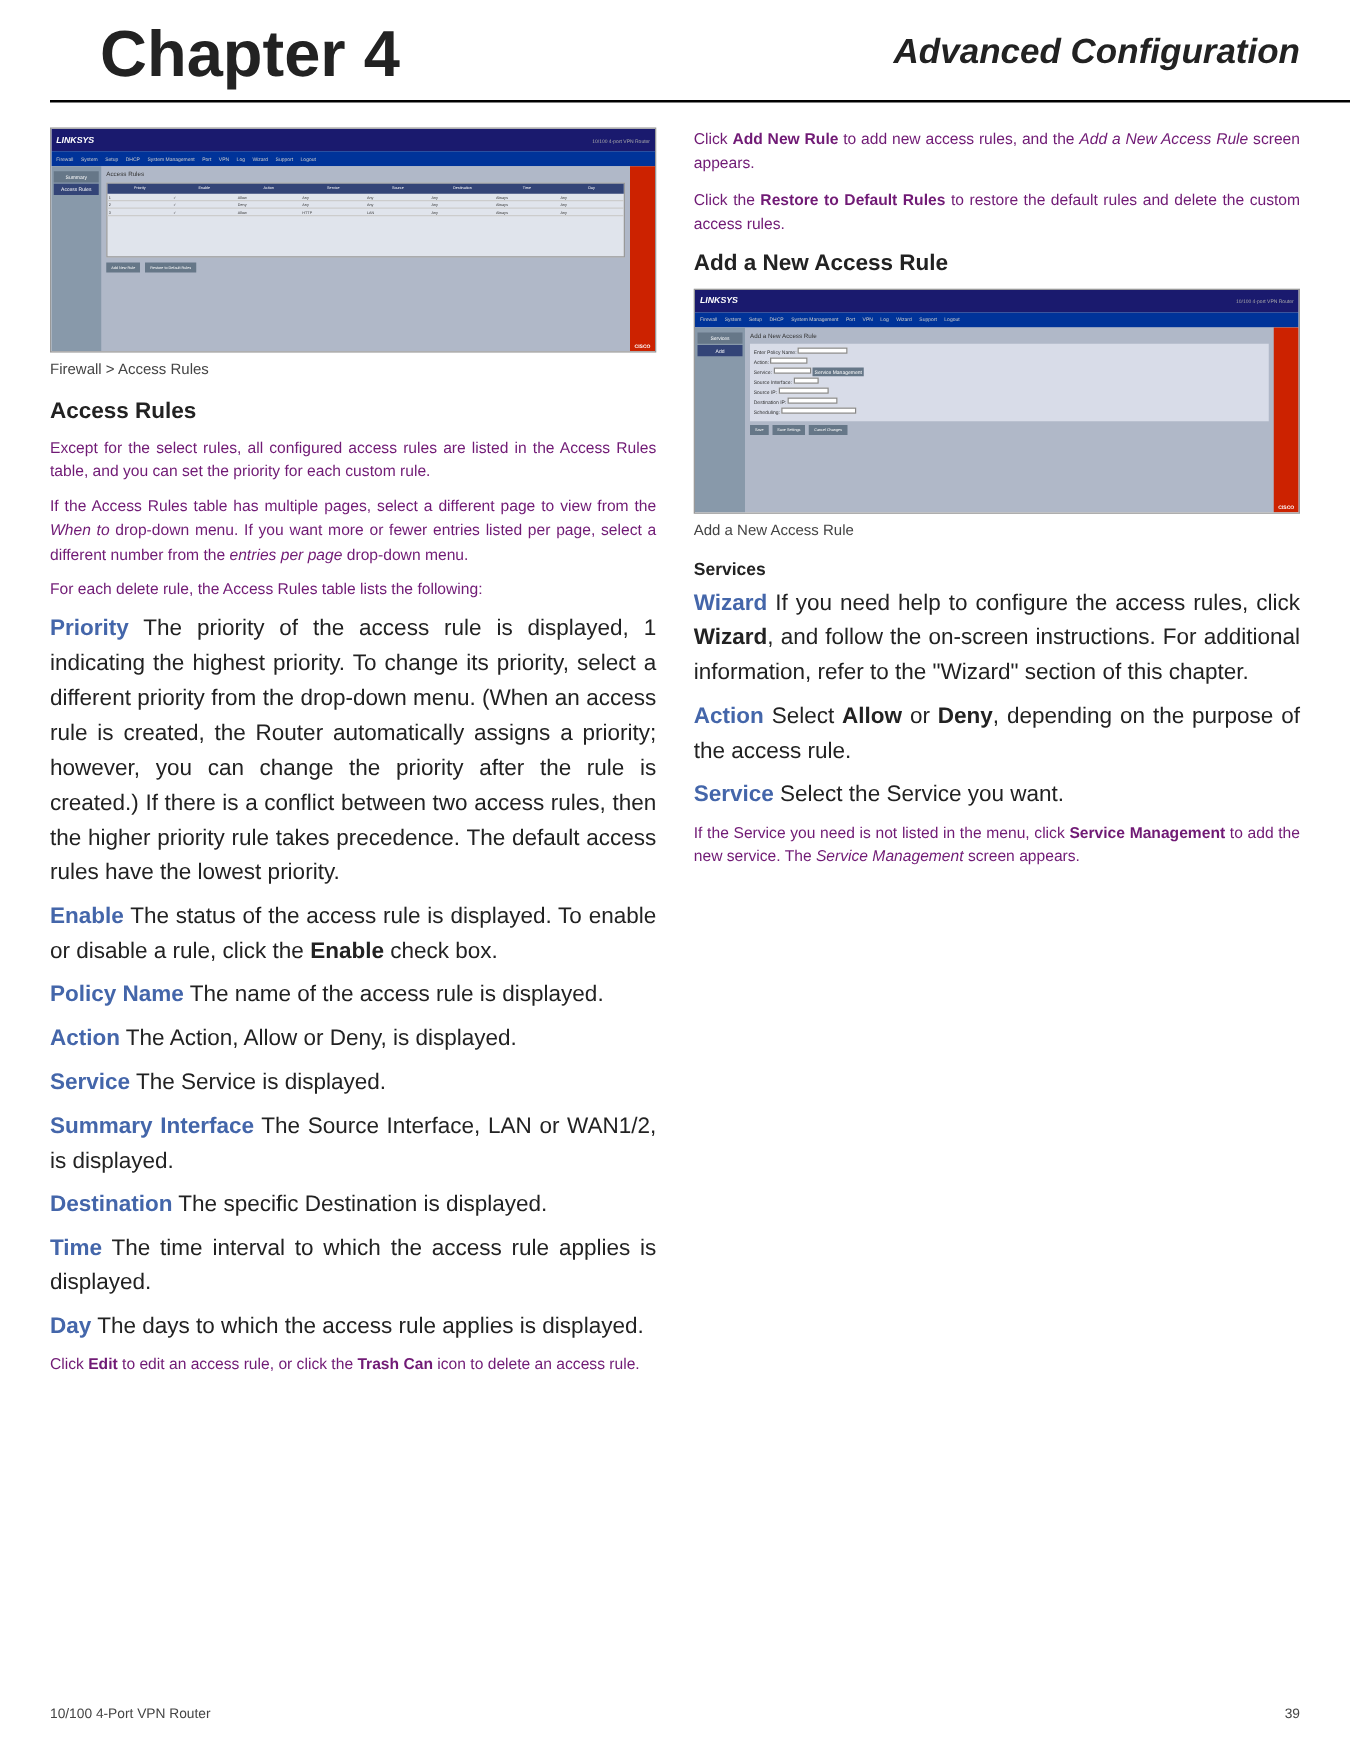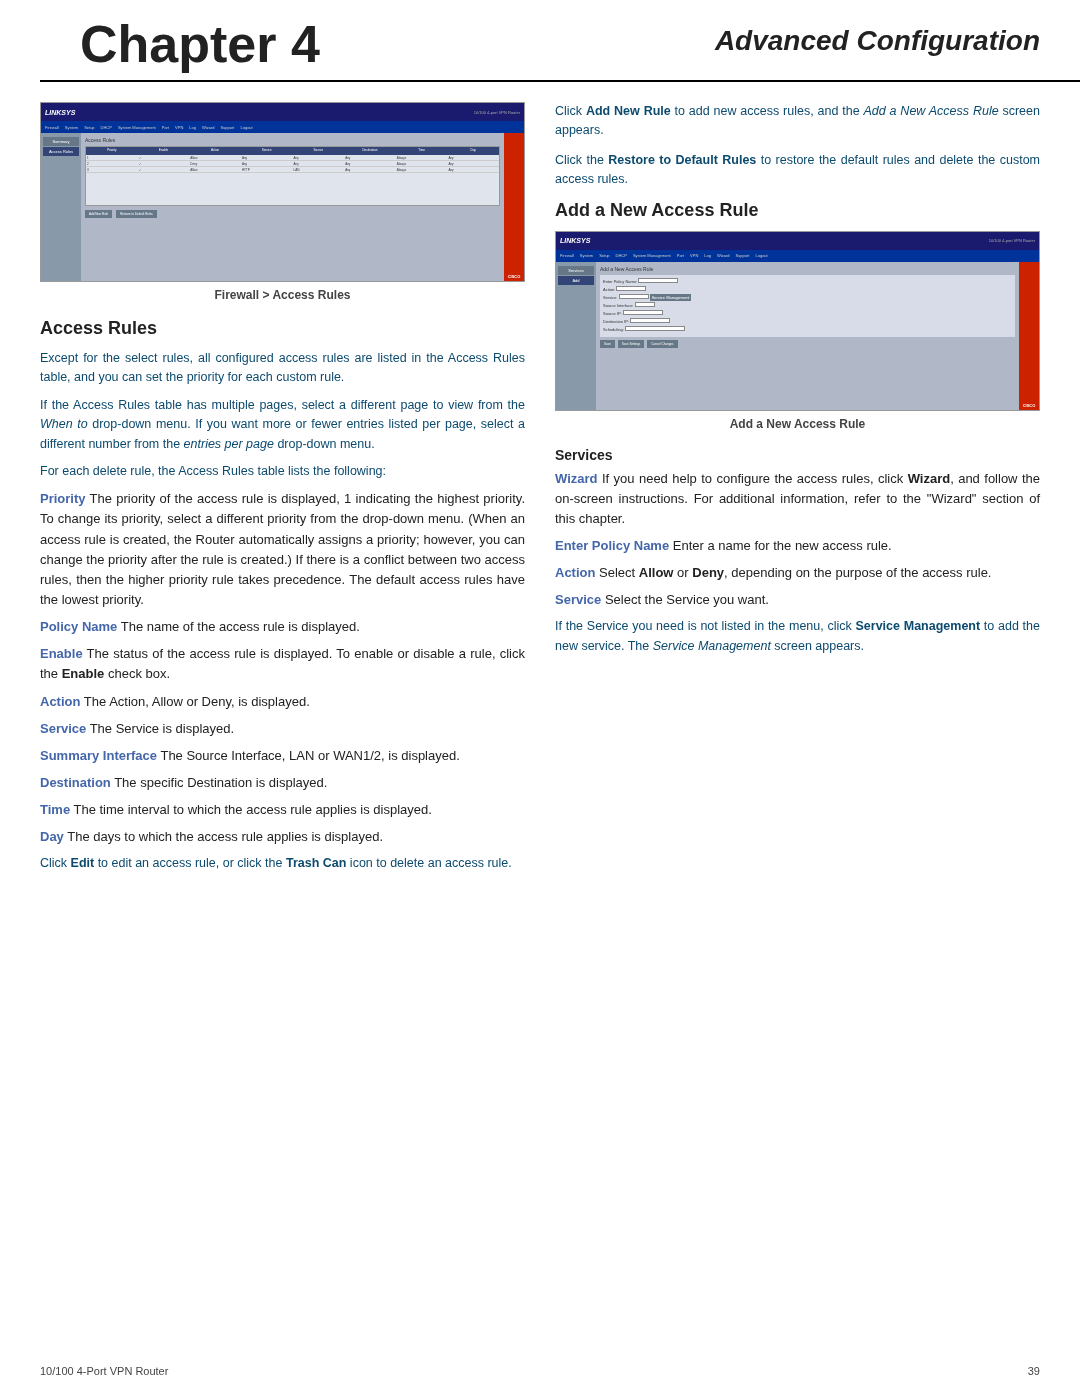--- a/index.html
+++ b/index.html
@@ -166,25 +166,24 @@
     }
     .router-ui-btn {
       background: #667788;
       color: #fff;
       font-size: 3px;
       padding: 2px 4px;
       border: none;
     }
 
     .caption {
-      text-align: center;
+      text-align: left;
       font-size: 12px;
       color: #444;
       margin-bottom: 16px;
-      font-weight: bold;
     }
 
     
     .section-heading {
       font-size: 18px;
       font-weight: 700;
       color: #222;
       margin-bottom: 10px;
       margin-top: 4px;
     }
@@ -193,34 +192,34 @@
       font-weight: 700;
       color: #222;
       margin-bottom: 6px;
       margin-top: 10px;
     }
 
     
     .body-text {
       font-size: 12.5px;
       line-height: 1.55;
-      color: #0c4a6e;
+      color: #701a75;
       margin-bottom: 8px;
       text-align: justify;
     }
     .body-text b {
       font-weight: 700;
     }
     .body-text i {
       font-style: italic;
     }
 
     
     .term-para {
-      font-size: 13px;
+      font-size: 18px;
       line-height: 1.55;
       color: #222;
       margin-bottom: 7px;
       text-align: justify;
     }
     .term-label {
       color: #4466aa;
       font-weight: 700;
     }
 
@@ -335,23 +334,23 @@
     <div class="caption">Firewall &gt; Access Rules</div>
 
     <div class="section-heading">Access Rules</div>
 
     <p class="body-text">Except for the select rules, all configured access rules are listed in the Access Rules table, and you can set the priority for each custom rule.</p>
     <p class="body-text">If the Access Rules table has multiple pages, select a different page to view from the <i>When to</i> drop-down menu. If you want more or fewer entries listed per page, select a different number from the <i>entries per page</i> drop-down menu.</p>
     <p class="body-text">For each delete rule, the Access Rules table lists the following:</p>
 
     <p class="term-para"><span class="term-label">Priority</span>  The priority of the access rule is displayed, 1 indicating the highest priority. To change its priority, select a different priority from the drop-down menu. (When an access rule is created, the Router automatically assigns a priority; however, you can change the priority after the rule is created.) If there is a conflict between two access rules, then the higher priority rule takes precedence. The default access rules have the lowest priority.</p>
 
+    <p class="term-para"><span class="term-label">Enable</span>  The status of the access rule is displayed. To enable or disable a rule, click the <b>Enable</b> check box.</p>
+
     <p class="term-para"><span class="term-label">Policy Name</span>  The name of the access rule is displayed.</p>
-
-    <p class="term-para"><span class="term-label">Enable</span>  The status of the access rule is displayed. To enable or disable a rule, click the <b>Enable</b> check box.</p>
 
     <p class="term-para"><span class="term-label">Action</span>  The Action, Allow or Deny, is displayed.</p>
 
     <p class="term-para"><span class="term-label">Service</span>  The Service is displayed.</p>
 
     <p class="term-para"><span class="term-label">Summary Interface</span>  The Source Interface, LAN or WAN1/2, is displayed.</p>
 
 
     <p class="term-para"><span class="term-label">Destination</span>  The specific Destination is displayed.</p>
 
@@ -417,21 +416,20 @@
           </div>
         </div>
       </div>
     </div>
     <div class="caption">Add a New Access Rule</div>
 
     <div class="subsection-heading">Services</div>
 
     <p class="term-para"><span class="term-label">Wizard</span>  If you need help to configure the access rules, click <b>Wizard</b>, and follow the on-screen instructions. For additional information, refer to the "Wizard" section of this chapter.</p>
 
-    <p class="term-para"><span class="term-label">Enter Policy Name</span>  Enter a name for the new access rule.</p>
 
     <p class="term-para"><span class="term-label">Action</span>  Select <b>Allow</b> or <b>Deny</b>, depending on the purpose of the access rule.</p>
 
     <p class="term-para"><span class="term-label">Service</span>  Select the Service you want.</p>
 
     <p class="body-text">If the Service you need is not listed in the menu, click <b>Service Management</b> to add the new service. The <i>Service Management</i> screen appears.</p>
 
   </div>
 
 </div>

